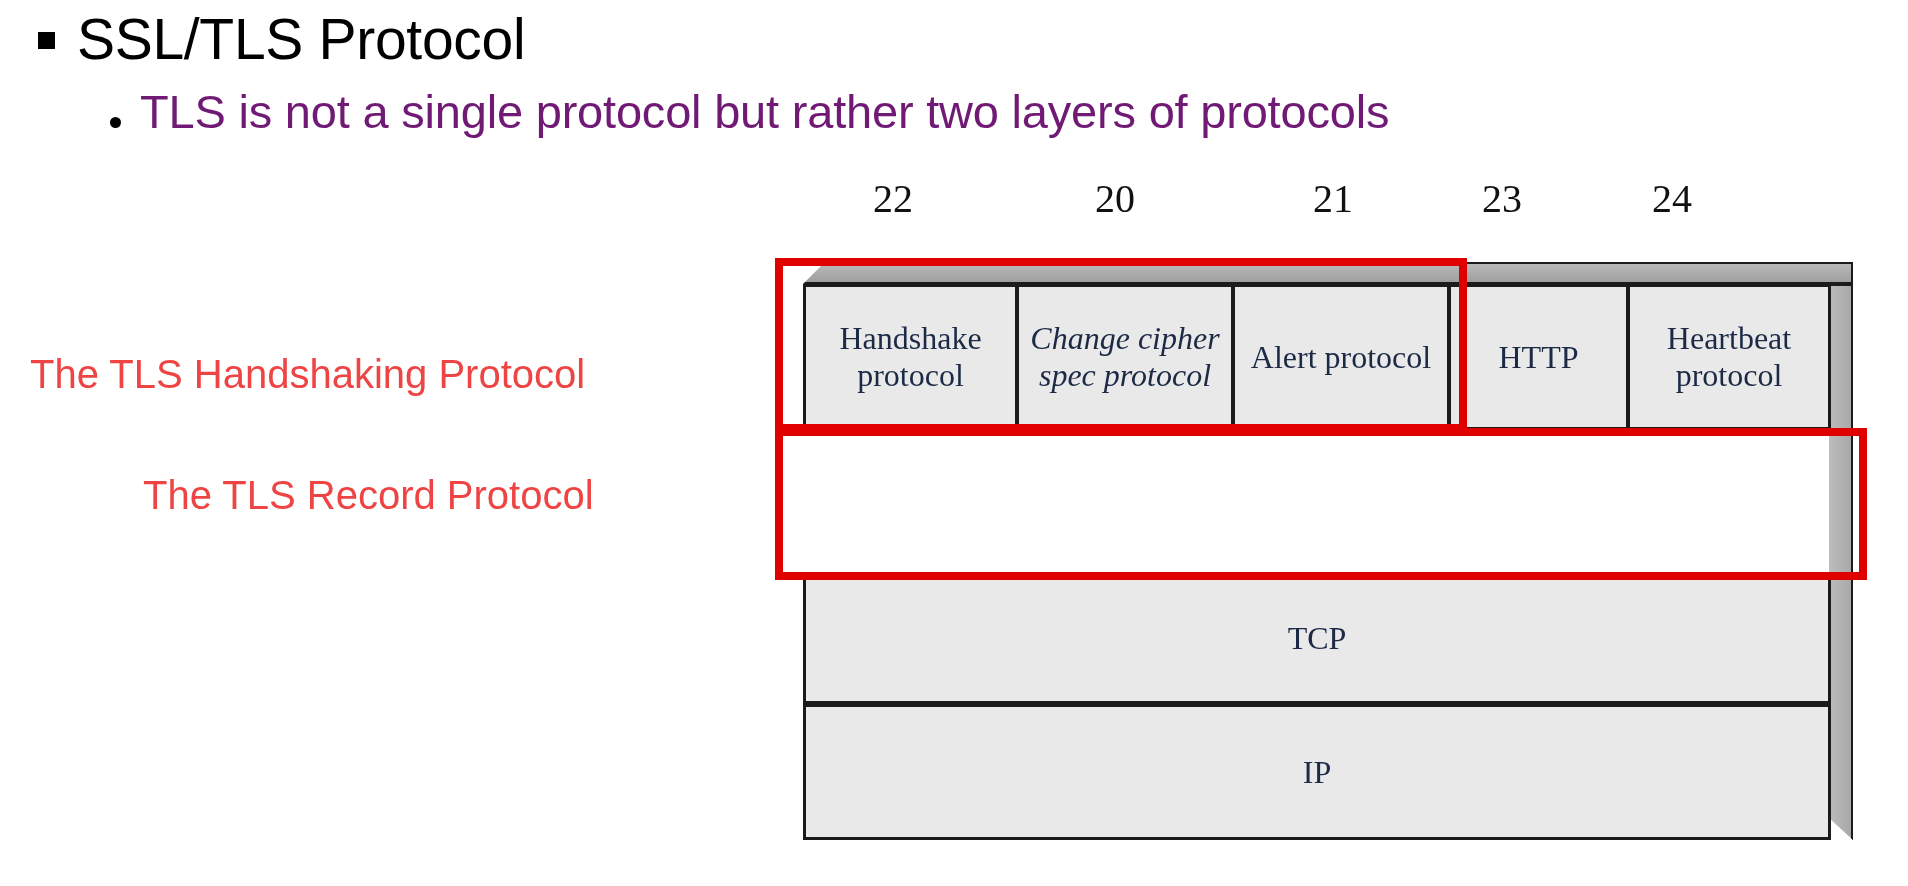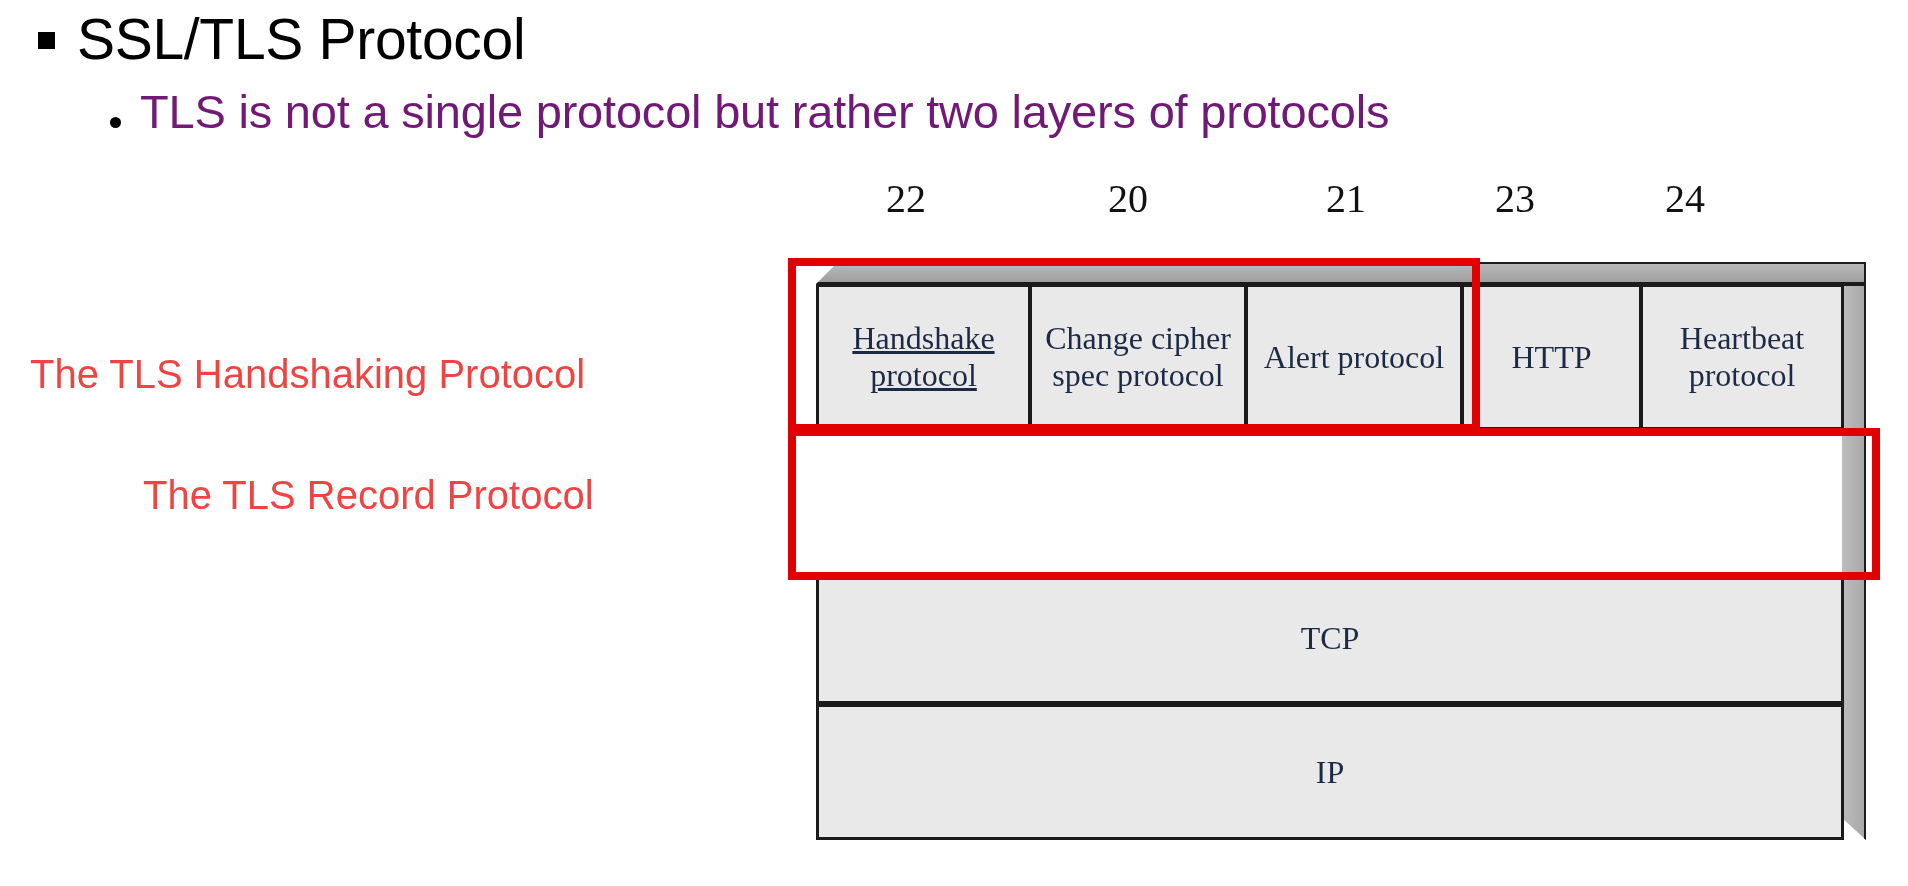--- a/index.html
+++ b/index.html
@@ -71,21 +71,21 @@
     line-height: 44px;
     color: #ef4444;
     white-space: nowrap;
   }
   #label-handshaking { left: 30px; top: 352px; }
   #label-record      { left: 143px; top: 473px; }
 
   
   #diagram {
     position: absolute;
-    left: 18px;
+    left: 5px;
     top: 0;
     width: 1852px;
     height: 886px;
     padding-left: 16px;
   }
 
   
   .port-num {
     position: absolute;
     top: 178px;
@@ -166,22 +166,22 @@
 
   <div class="port-num" style="left:843px">22</div>
   <div class="port-num" style="left:1065px">20</div>
   <div class="port-num" style="left:1283px">21</div>
   <div class="port-num" style="left:1452px">23</div>
   <div class="port-num" style="left:1622px">24</div>
 
   <div class="stack-top-bevel"></div>
   <div class="stack-right-bevel"></div>
 
-  <div class="layer-cell" style="left:798px;  top:284px; width:215px; height:146px;text-decoration:underline;">Handshake protocol</div>
-  <div class="layer-cell" style="left:1011px; top:284px; width:218px; height:146px;">Change cipher spec protocol</div>
+  <div class="layer-cell" style="left:798px;  top:284px; width:215px; height:146px;">Handshake protocol</div>
+  <div class="layer-cell" style="left:1011px; top:284px; width:218px; height:146px;font-style:italic;">Change cipher spec protocol</div>
   <div class="layer-cell" style="left:1227px; top:284px; width:218px; height:146px;">Alert protocol</div>
   <div class="layer-cell" style="left:1443px; top:284px; width:181px; height:146px;">HTTP</div>
   <div class="layer-cell" style="left:1622px; top:284px; width:204px; height:146px;">Heartbeat protocol</div>
 
 
   <div class="layer-cell" style="left:798px; top:572px; width:1028px; height:132px;">TCP</div>
 
   <div class="layer-cell" style="left:798px; top:704px; width:1028px; height:136px;">IP</div>
 
   <div class="red-box" id="red-handshake"></div>

